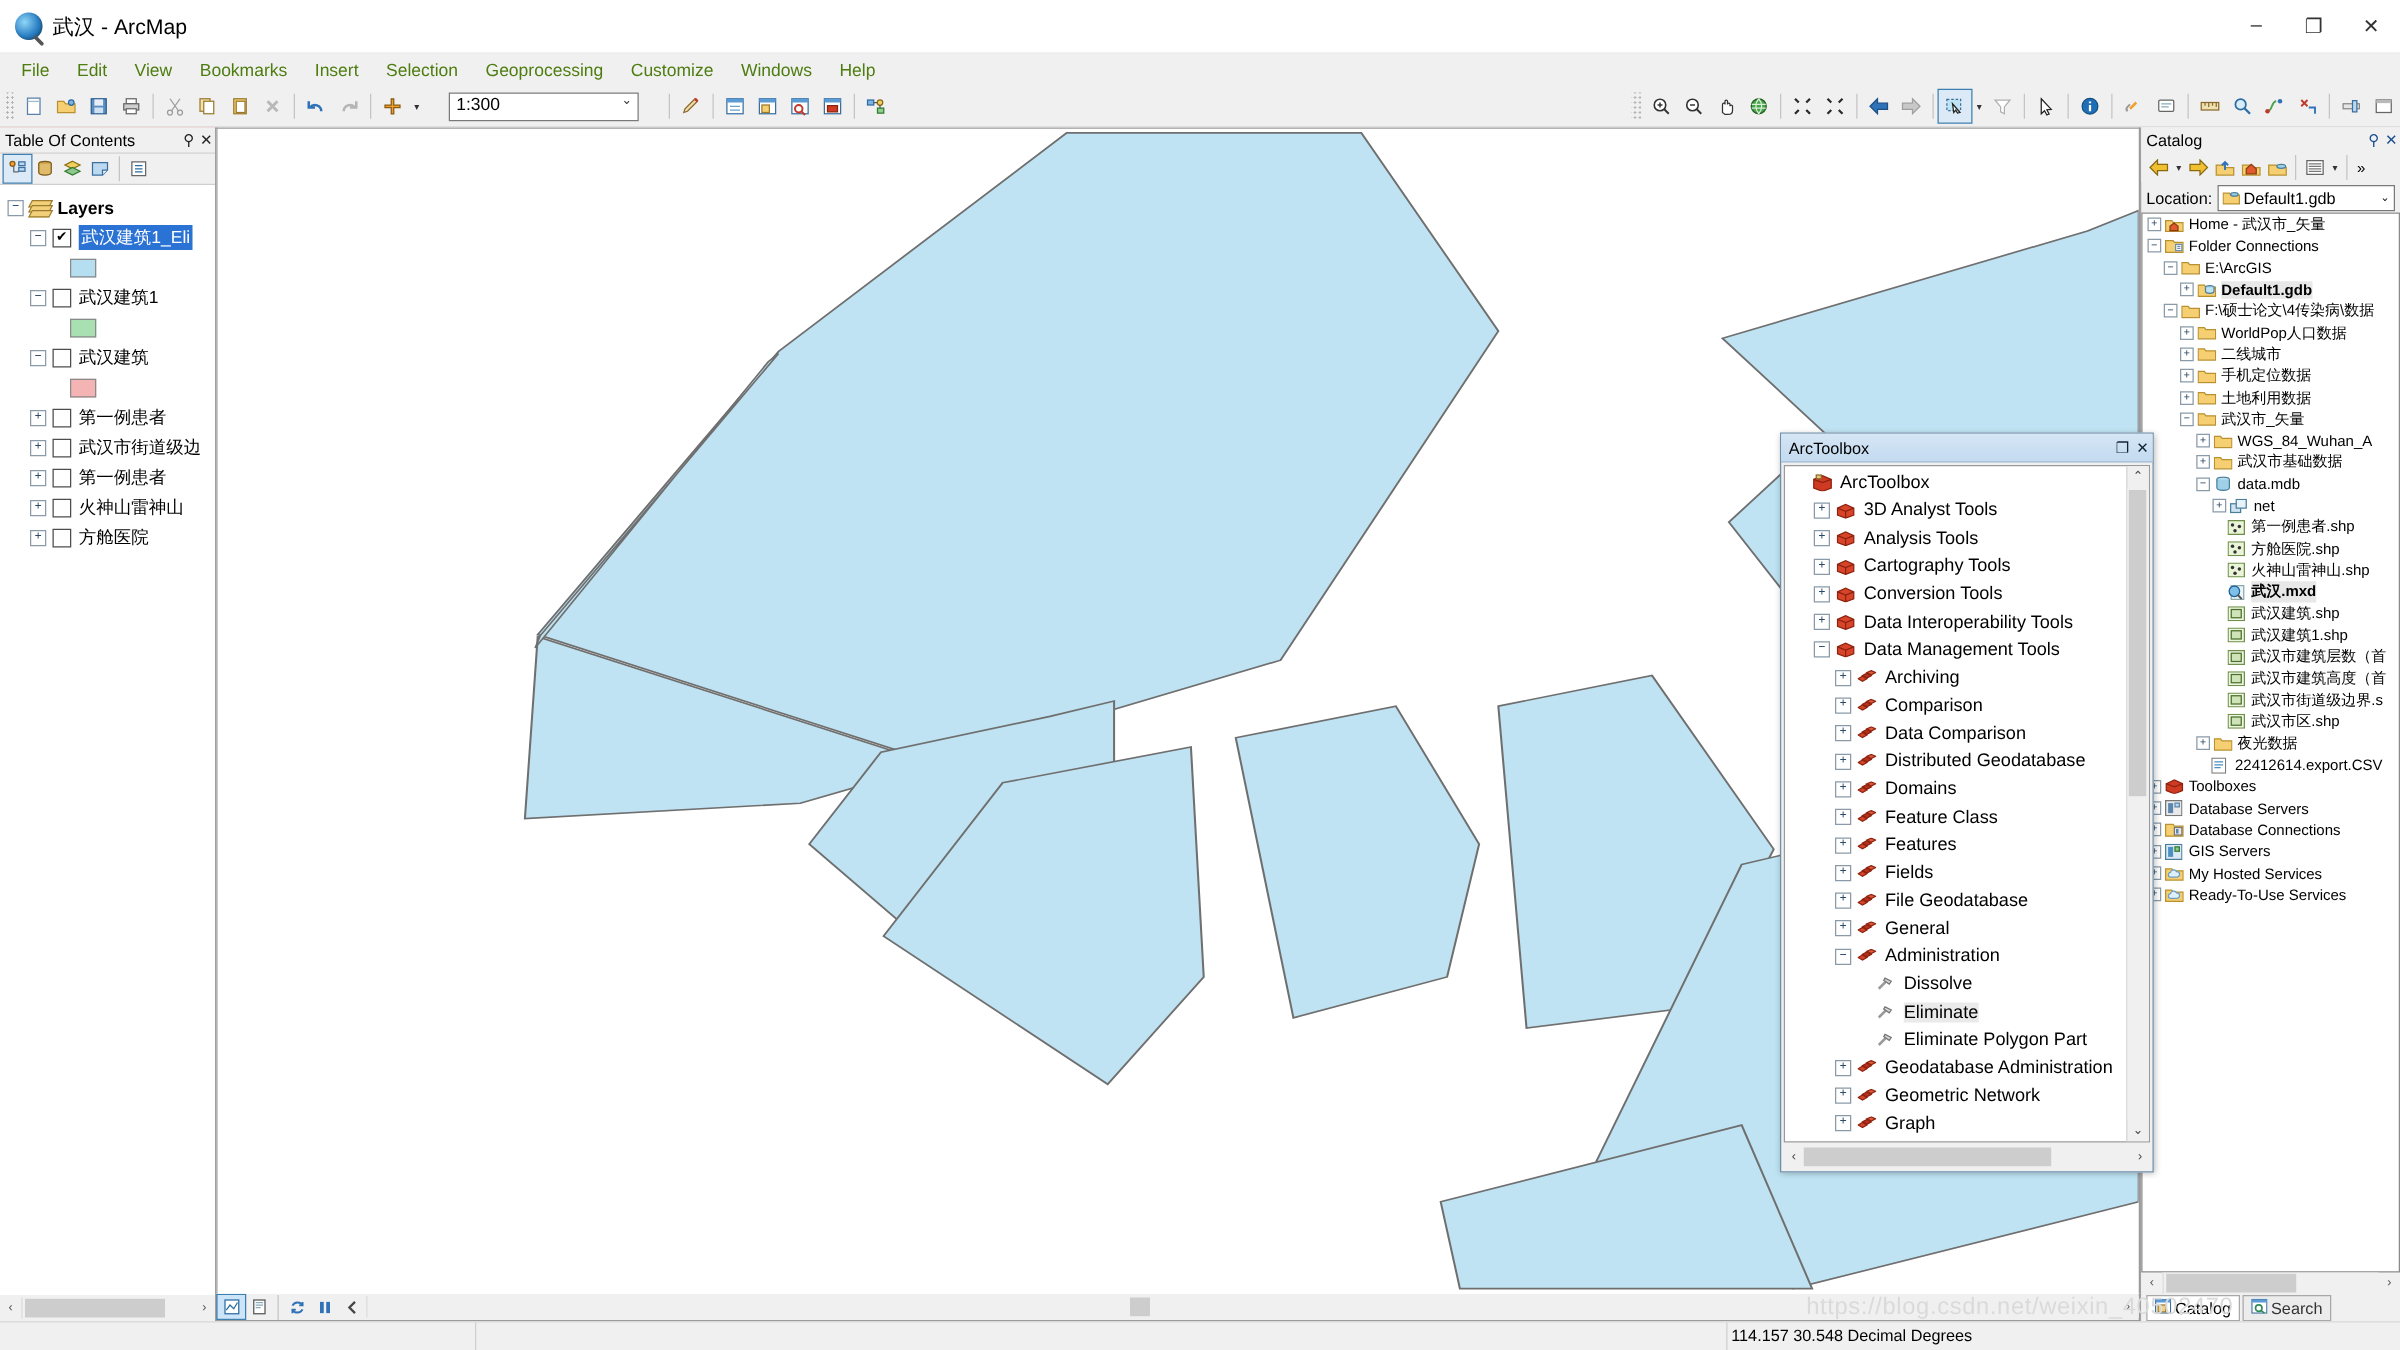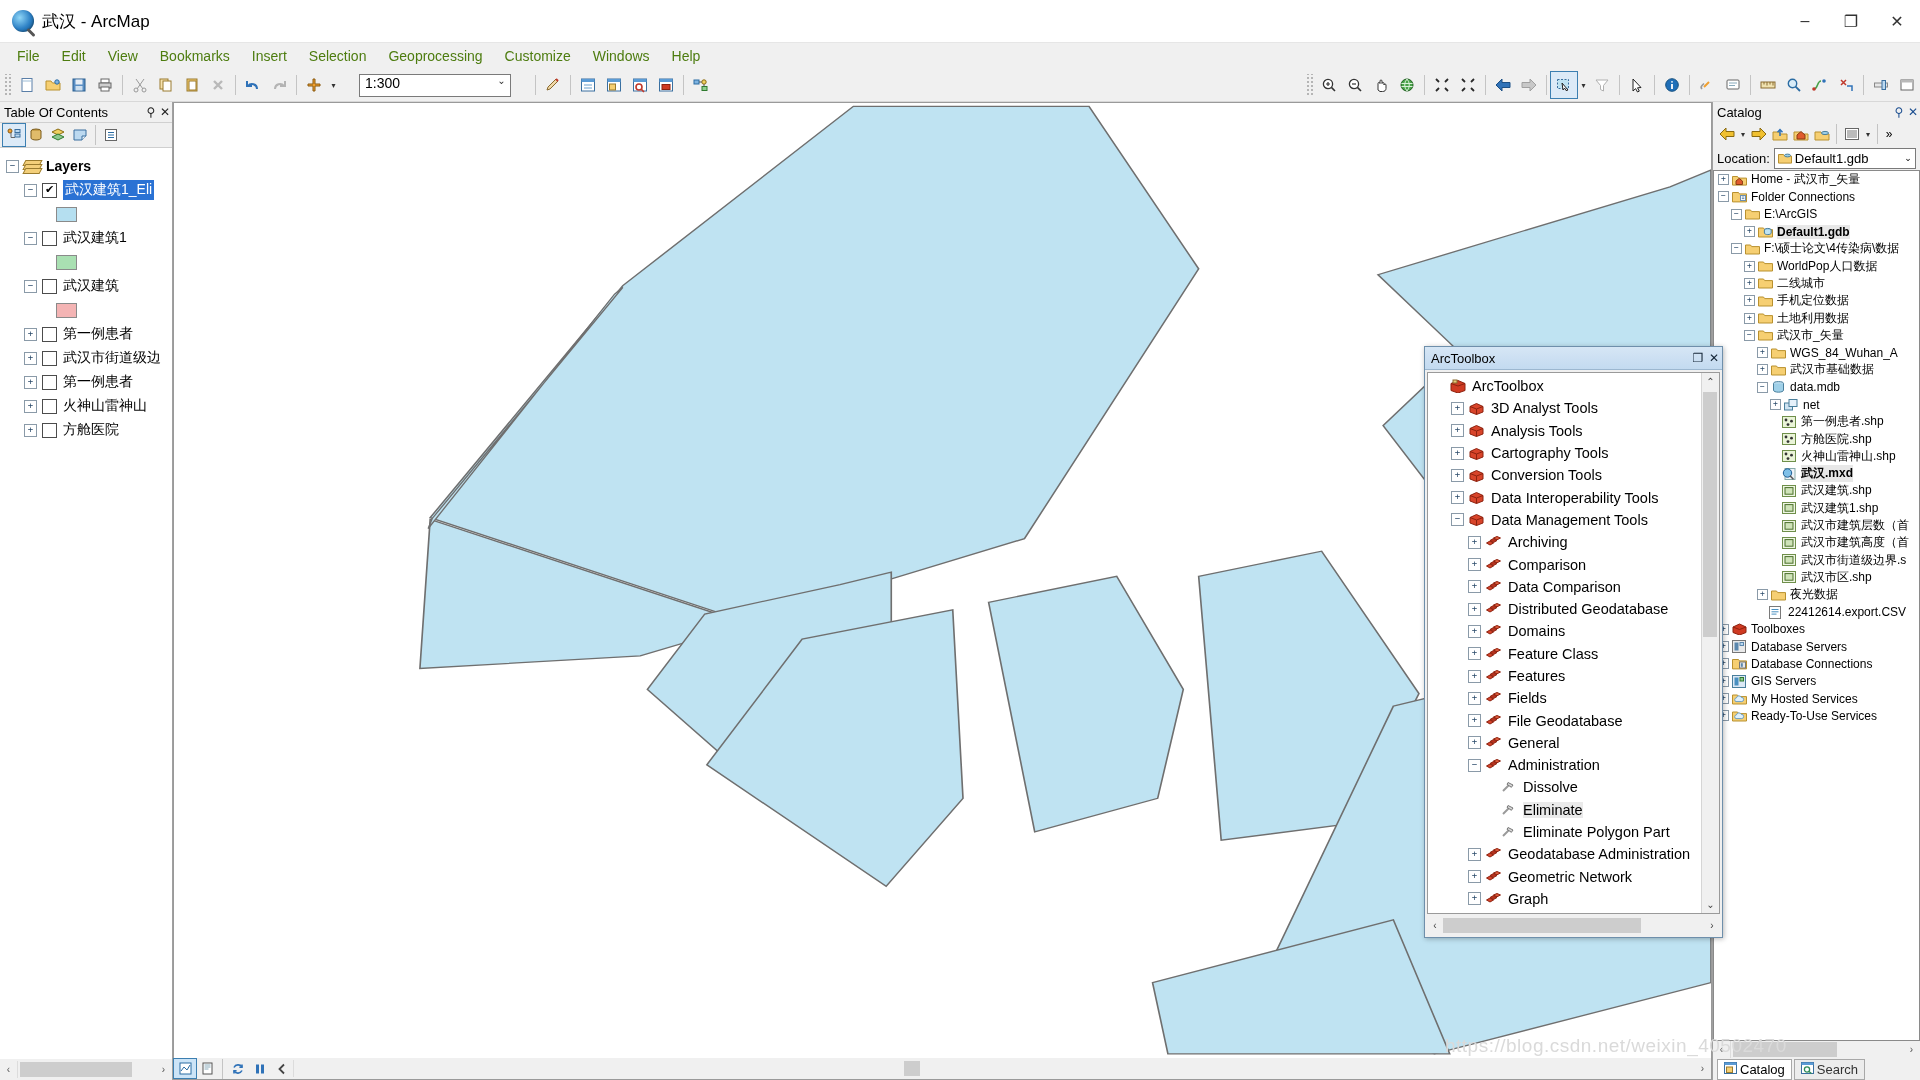--- a/index.html
+++ b/index.html
@@ -1014,20 +1014,25 @@
                 <circle cx="6" cy="7.5" r="2.6" fill="none" stroke="#2e8b57" stroke-width="1.3"></circle>
                 <path d="M8 9.5L10.5 11.5" stroke="#2e8b57" stroke-width="1.3"></path>
               </svg>
           </span>
           <span>Search</span>
         </div>
       </div>
     </div>
   </div>
 
+  <div class="statusbar">
+    <div class="status-seg" style="width:380px"></div>
+    <div class="status-seg" style="width:1000px"></div>
+    <div class="coords">114.157  30.548 Decimal Degrees</div>
+  </div>
 
   <div class="watermark">https://blog.csdn.net/weixin_40502470</div>
 
   <div class="atb">
     <div class="atb-title">
       <span class="t">ArcToolbox</span>
       <span class="b">❐</span>
       <span class="b">✕</span>
     </div>
     <div class="atb-body">

